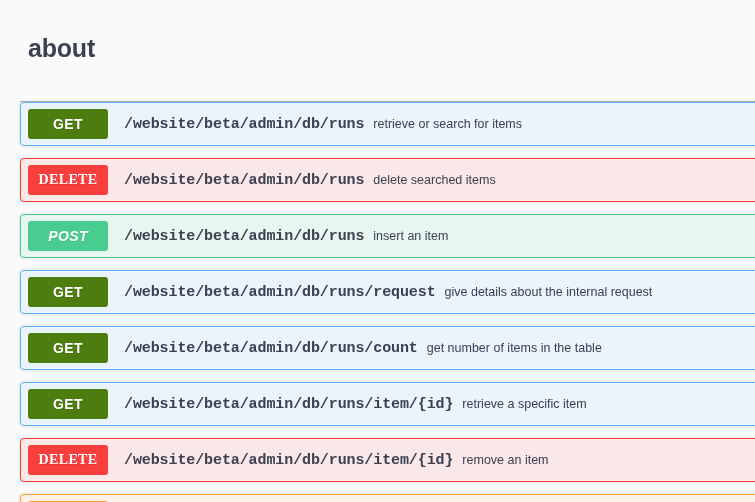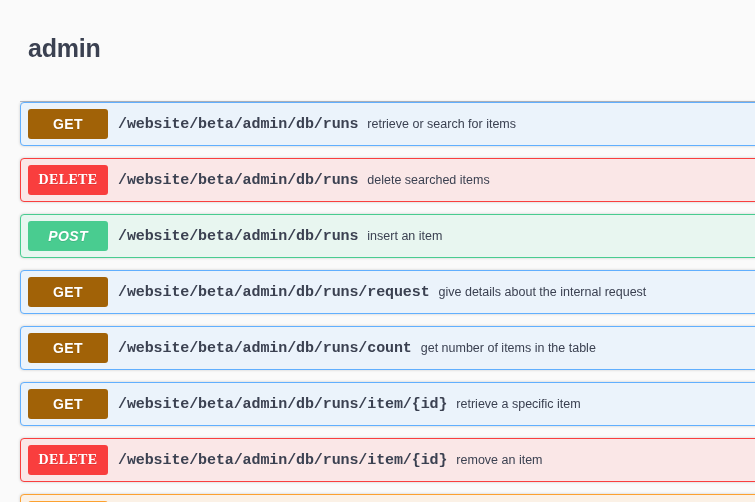--- a/index.html
+++ b/index.html
@@ -83,60 +83,60 @@
     font-size: 14px;
     font-weight: bold;
     color: #ffffff;
     text-shadow: 0 1px 0 rgba(0,0,0,0.1);
     letter-spacing: 0.4px;
     box-sizing: border-box;
   }
 
   .op-path {
     flex: none;
-    margin-left: 10px;
+    margin-left: 16px;
     font-family: "Liberation Mono", monospace;
     font-size: 15px;
     font-weight: bold;
     color: #3b4151;
     white-space: nowrap;
     letter-spacing: -0.1px;
   }
 
   .op-desc {
     flex: 1 1 auto;
     margin-left: 9px;
     font-family: "Liberation Sans", sans-serif;
     font-size: 12.5px;
     font-weight: normal;
     color: #3b4151;
     white-space: nowrap;
     overflow: hidden;
   }
 
   
-  .m-get    { background: #a16207; }
+  .m-get    { background: #4d7c0f; }
   .m-post   { background: #49cc90; font-style: italic; }
   .m-put    { background: #fca130; }
   .m-delete { background: #f93e3e; font-family: Liberation Serif, serif; }
 
   .r-get    { border-color: #61affe; background: #ebf3fb; }
   .r-post   { border-color: #49cc90; background: #e8f6f0; }
   .r-put    { border-color: #fca130; background: #fbf1e6; }
   .r-delete { border-color: #f93e3e; background: #fae7e7; }
 </style>
 </head>
 <body>
 
 <div id="app">
 
   <section class="tag-section">
 
     <div class="tag-header">
-      <h2 class="tag-title">admin</h2>
+      <h2 class="tag-title">about</h2>
     </div>
 
     <div class="tag-divider"></div>
 
     <ul class="op-list" id="op-list">
         <li class="op-row r-get">
           <span class="op-method m-get">GET</span>
           <span class="op-path">/website/beta/admin/db/runs</span>
           <span class="op-desc">retrieve or search for items</span>
         </li>

